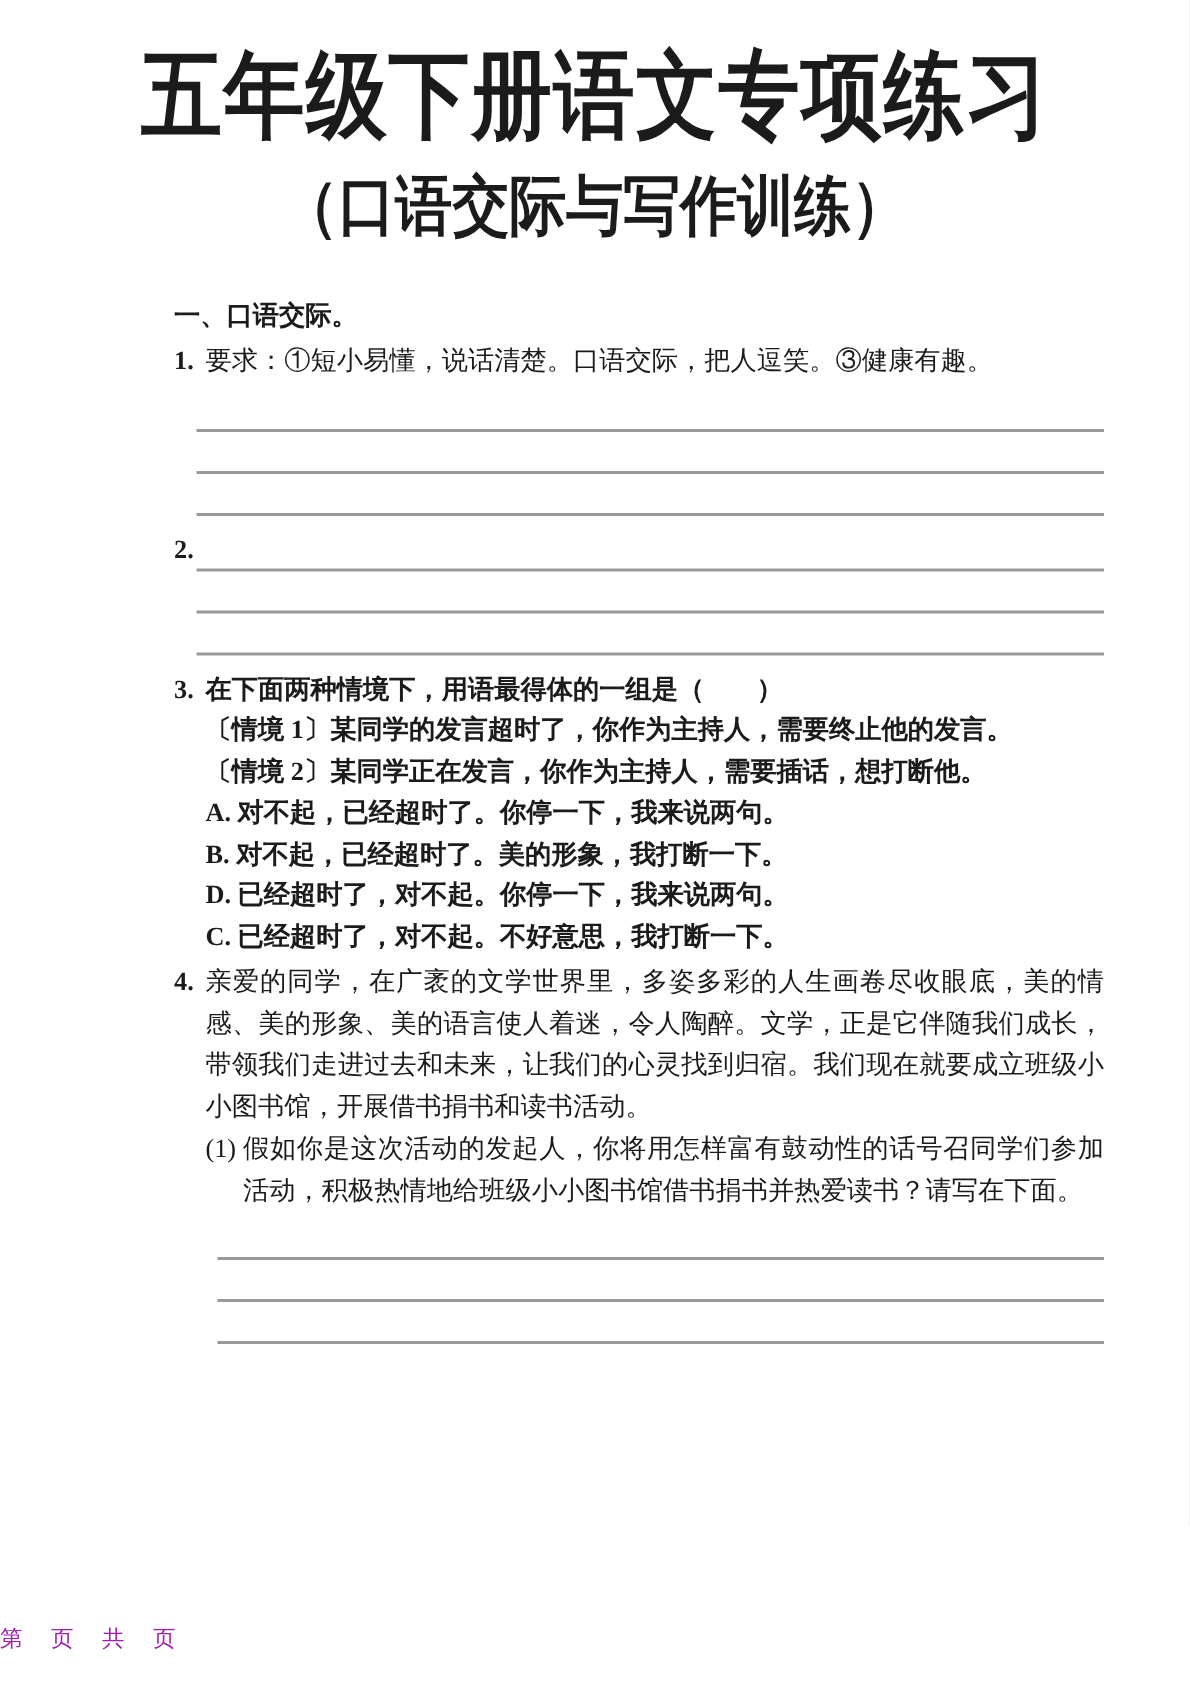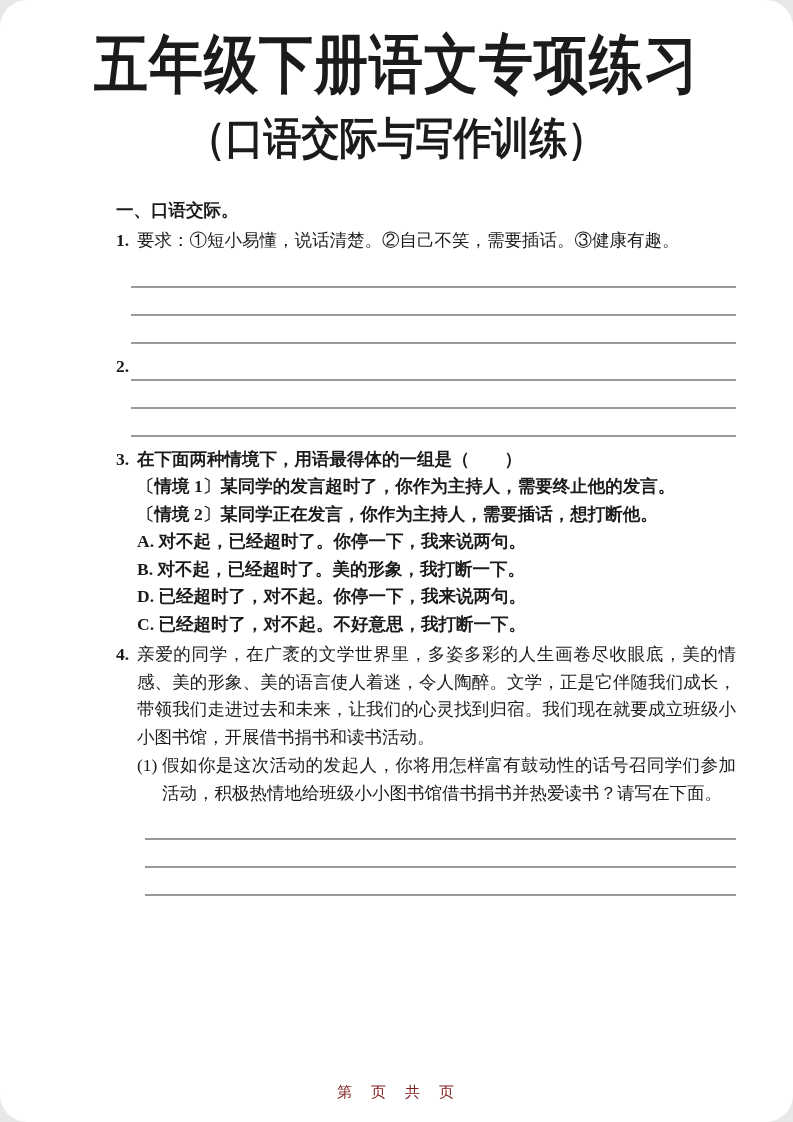--- a/index.html
+++ b/index.html
@@ -5,21 +5,20 @@
   html, body { margin: 0; padding: 0; background: #e8e8e8; }
   .page {
     position: relative;
     width: 793px;
     height: 1122px;
     margin: 0 auto;
     background: #ffffff;
     color: #1b1b1b;
     font-family: "Liberation Serif", "DejaVu Serif", serif;
     overflow: hidden;
-    border-radius: 27px;
   }
 
   
   .doc-header { text-align: center; padding-top: 26px; }
   .doc-title {
     display: inline-block;
     font-family: "Liberation Sans", "DejaVu Sans", sans-serif;
     font-weight: bold;
     font-size: 54px;
     line-height: 64px;
@@ -73,44 +72,44 @@
   }
 
   .sub-question { position: relative; padding-left: 25px; margin-top: 1px; }
   .sub-label { position: absolute; left: 0; top: 0; }
 
   
   .page-footer {
     position: absolute;
     bottom: 20px;
     left: 0; right: 0;
-    text-align: center;
+    text-align: left;
     font-size: 15px;
-    color: #7f1d1d;
+    color: #a21caf;
     letter-spacing: 2px;
   }
 </style>
 </head>
 <body>
 
 <div class="page">
 
   <header class="doc-header">
     <div class="doc-title">五年级下册语文专项练习</div>
     <br>
     <div class="doc-subtitle">（口语交际与写作训练）</div>
   </header>
 
   <main class="content">
 
     <div class="section-heading">一、口语交际。</div>
 
     <div class="question">
       <span class="q-num">1.</span>
-      <p class="q-text">要求：①短小易懂，说话清楚。②自己不笑，需要插话。③健康有趣。</p>
+      <p class="q-text">要求：①短小易懂，说话清楚。口语交际，把人逗笑。③健康有趣。</p>
       <div class="answer-lines">
         <div class="answer-line"></div>
         <div class="answer-line"></div>
         <div class="answer-line"></div>
       </div>
     </div>
 
     <div class="question">
       <span class="q-num">2.</span>
       <div class="answer-lines">

